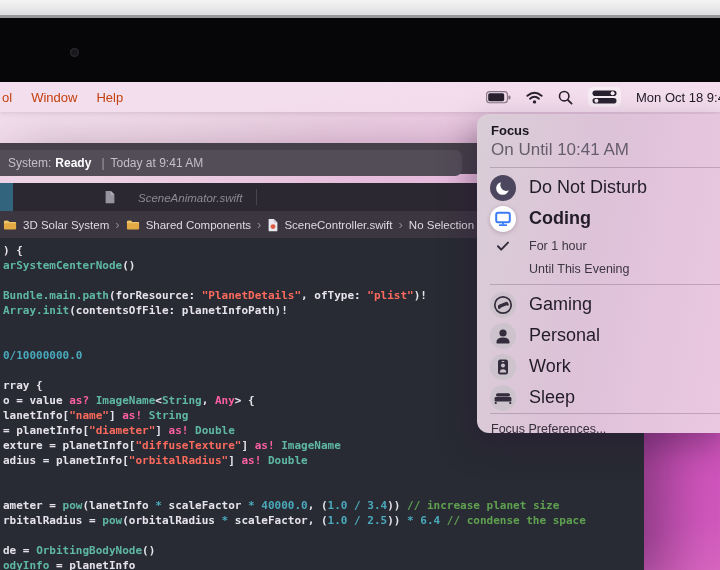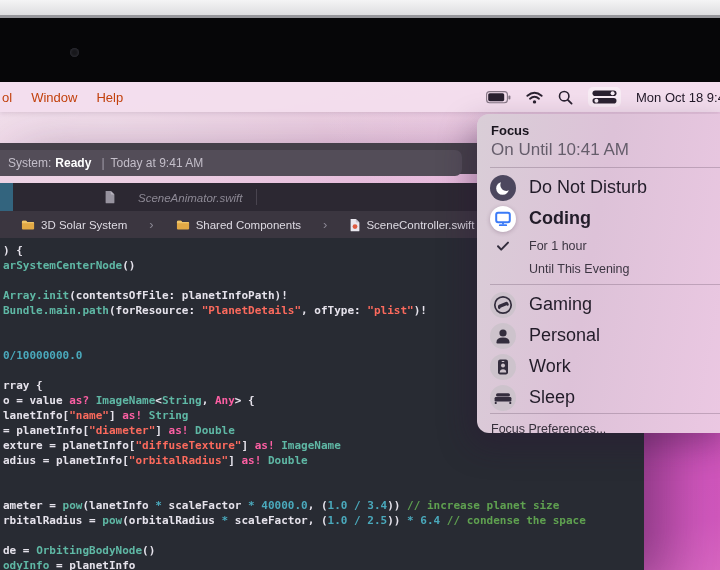--- a/index.html
+++ b/index.html
@@ -30,21 +30,21 @@
   .xcode{position:absolute;left:0;top:61px;width:644px;height:427px;border-top-right-radius:9px;overflow:hidden;box-shadow:22px 18px 55px rgba(48,18,58,.45);}
   .tbar{position:absolute;left:0;top:0;width:100%;height:31px;background:#454049;}
   .status-pill{position:absolute;left:-10px;top:7px;width:472px;height:26px;border-radius:7px;background:#534d58;display:flex;align-items:center;padding-left:18px;font-size:12px;color:#c3bec9;white-space:nowrap;}
   .status-pill b{color:#fff;font-weight:700;margin:0 4px;}
   .status-sep{margin:0 6px;color:#a39eab;}
   .tabbar{position:absolute;left:0;top:40px;width:100%;height:28px;background:#2c2832;display:flex;align-items:center;}
   .tab-accent{position:absolute;left:0;top:0;width:13px;height:28px;background:#33647e;}
   .tab{display:flex;align-items:flex-end;gap:22px;margin-left:104px;}
   .tab-title{font-size:11.5px;font-style:italic;color:#8d8995;}
   .tab-sep{width:1px;height:16px;background:#49444f;margin-left:14px;}
-  .crumbbar{position:absolute;left:0;top:68px;width:100%;height:27px;background:#3b3640;display:flex;align-items:center;padding-left:21px;gap:21px;white-space:nowrap;}
+  .crumbbar{position:absolute;left:0;top:68px;width:100%;height:27px;background:#3b3640;display:flex;align-items:center;padding-left:3px;gap:5px;white-space:nowrap;}
   .crumb{display:flex;align-items:center;gap:5px;font-size:11.5px;color:#dedbe3;}
   .crumb-sep{color:#8b8793;font-size:13px;padding:0 1px;}
   .code{position:absolute;left:0;top:95px;width:100%;height:332px;background:#282b33;padding:5px 0 0 3px;font-family:"DejaVu Sans Mono",monospace;font-size:11px;line-height:15px;overflow:hidden;}
   .cl{height:15px;white-space:pre;}
   .c-p{color:var(--c-p);font-weight:600;}
   .c-ty{color:var(--c-ty);font-weight:600;}
   .c-kw{color:var(--c-kw);font-weight:700;}
   .c-st{color:var(--c-st);font-weight:600;}
   .c-nu{color:var(--c-nu);font-weight:600;}
   .c-cm{color:var(--c-cm);font-weight:600;}
@@ -133,22 +133,22 @@
         </span>
         <span class="crumb-sep">›</span>
         <span class="crumb">
           <span>No Selection</span>
         </span>
       </div>
     <div class="code" id="code-area">
         <div class="cl"><span class="c-p">) {</span></div>
         <div class="cl"><span class="c-ty">arSystemCenterNode</span><span class="c-p">()</span></div>
         <div class="cl"></div>
+        <div class="cl"><span class="c-ty">Bundle.main.path</span><span class="c-p">(forResource: </span><span class="c-st">"PlanetDetails"</span><span class="c-p">, ofType: </span><span class="c-st">"plist"</span><span class="c-p">)!</span></div>
         <div class="cl"><span class="c-ty">Array.init</span><span class="c-p">(contentsOfFile: planetInfoPath)!</span></div>
-        <div class="cl"><span class="c-ty">Bundle.main.path</span><span class="c-p">(forResource: </span><span class="c-st">"PlanetDetails"</span><span class="c-p">, ofType: </span><span class="c-st">"plist"</span><span class="c-p">)!</span></div>
         <div class="cl"></div>
         <div class="cl"></div>
         <div class="cl"><span class="c-nu">0/10000000.0</span></div>
         <div class="cl"></div>
         <div class="cl"><span class="c-p">rray {</span></div>
         <div class="cl"><span class="c-p">o = value </span><span class="c-kw">as?</span><span class="c-p"> </span><span class="c-ty">ImageName</span><span class="c-p">&lt;</span><span class="c-ty">String</span><span class="c-p">, </span><span class="c-kw">Any</span><span class="c-p">&gt; {</span></div>
         <div class="cl"><span class="c-p">lanetInfo[</span><span class="c-st">"name"</span><span class="c-p">] </span><span class="c-kw">as!</span><span class="c-p"> </span><span class="c-ty">String</span></div>
         <div class="cl"><span class="c-p">= planetInfo[</span><span class="c-st">"diameter"</span><span class="c-p">] </span><span class="c-kw">as!</span><span class="c-p"> </span><span class="c-ty">Double</span></div>
         <div class="cl"><span class="c-p">exture = planetInfo[</span><span class="c-st">"diffuseTexture"</span><span class="c-p">] </span><span class="c-kw">as!</span><span class="c-p"> </span><span class="c-ty">ImageName</span></div>
         <div class="cl"><span class="c-p">adius = planetInfo[</span><span class="c-st">"orbitalRadius"</span><span class="c-p">] </span><span class="c-kw">as!</span><span class="c-p"> </span><span class="c-ty">Double</span></div>

